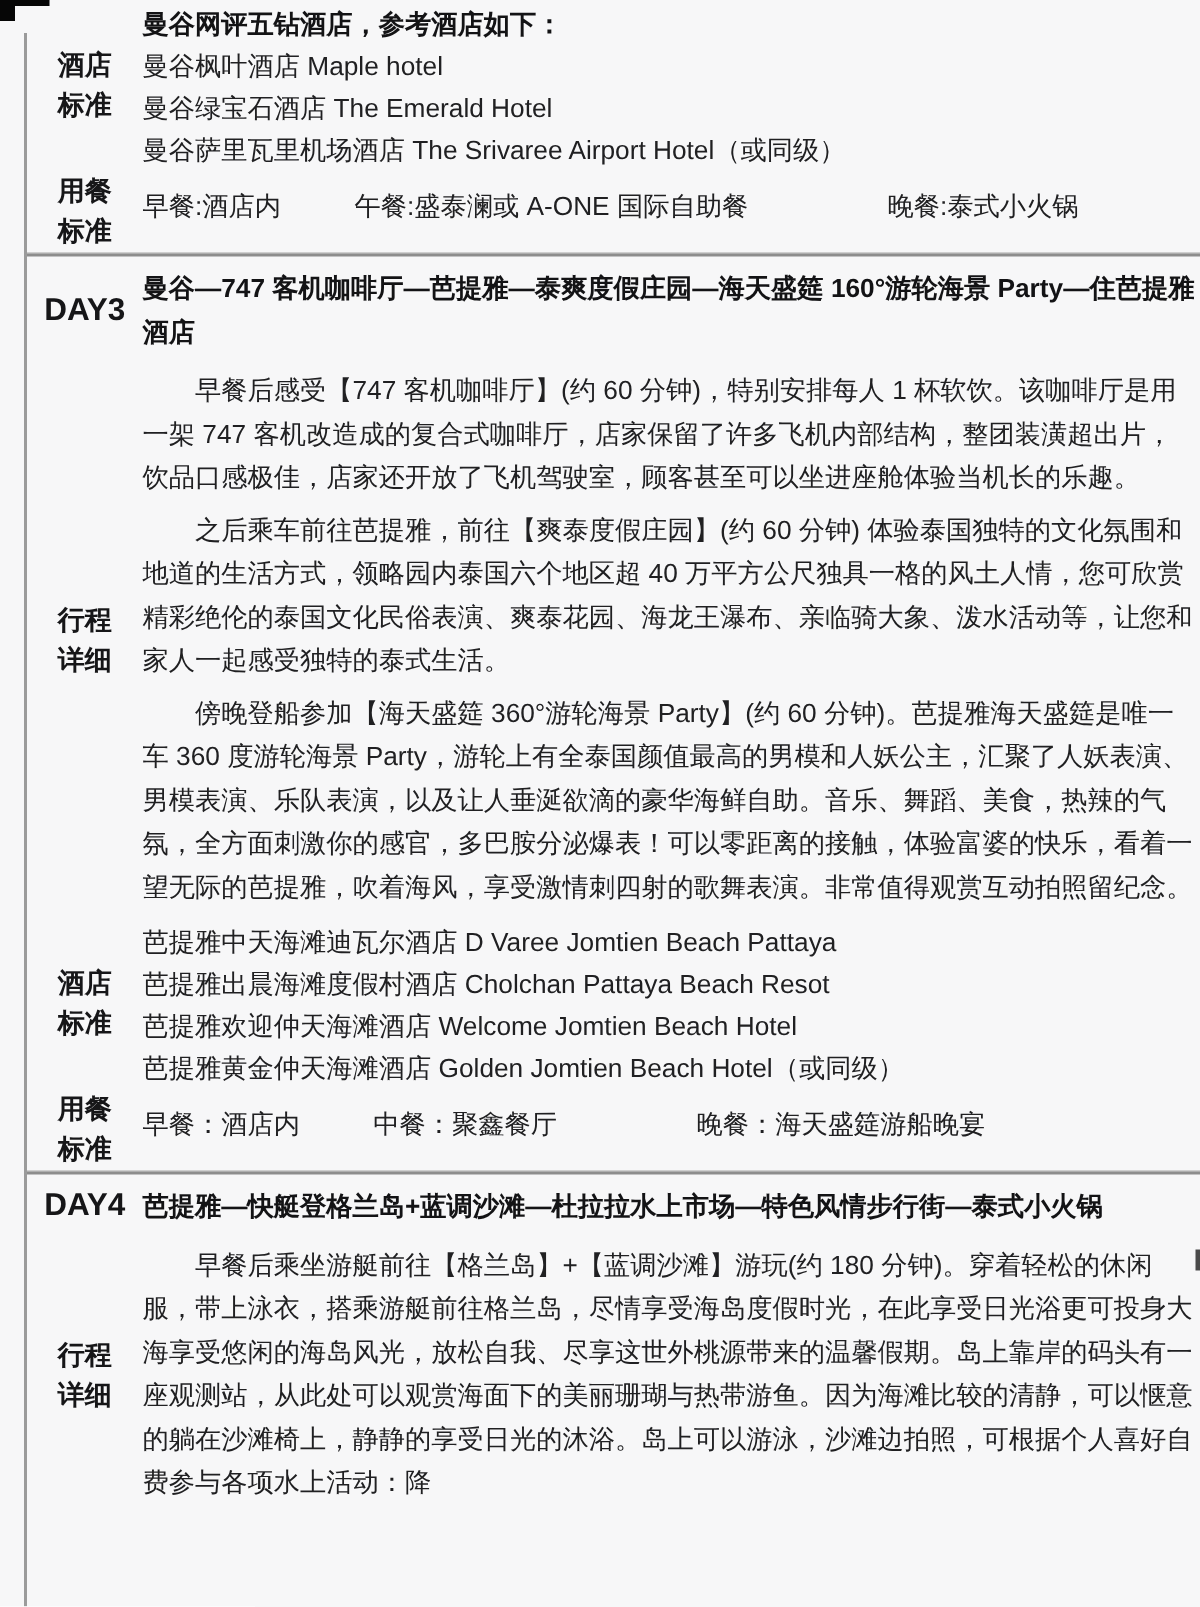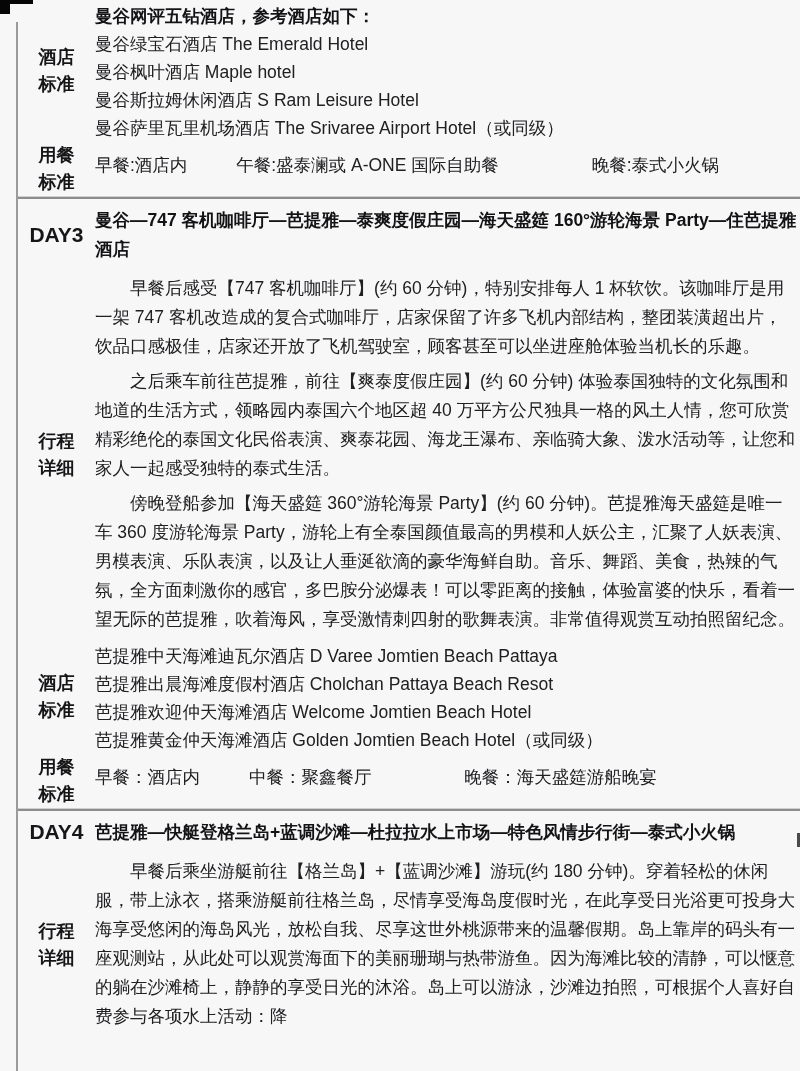--- a/index.html
+++ b/index.html
@@ -66,23 +66,22 @@
 
   <div class="content-area">
 
     <div class="row hotel-row">
       <div class="label-cell">
         <span>酒店</span>
         <span>标准</span>
       </div>
       <div class="content-cell">
         <div class="hotel-heading">曼谷网评五钻酒店，参考酒店如下：</div>
+        <div class="hotel-line">曼谷枫叶酒店 Maple hotel</div>
         <div class="hotel-line">曼谷绿宝石酒店 The Emerald Hotel</div>
-        <div class="hotel-line">曼谷枫叶酒店 Maple hotel</div>
-        <div class="hotel-line">曼谷斯拉姆休闲酒店 S Ram Leisure Hotel</div>
         <div class="hotel-line">曼谷萨里瓦里机场酒店 The Srivaree Airport Hotel（或同级）</div>
       </div>
     </div>
 
     <div class="row meal-row">
       <div class="label-cell">
         <span>用餐</span>
         <span>标准</span>
       </div>
       <div class="content-cell">

